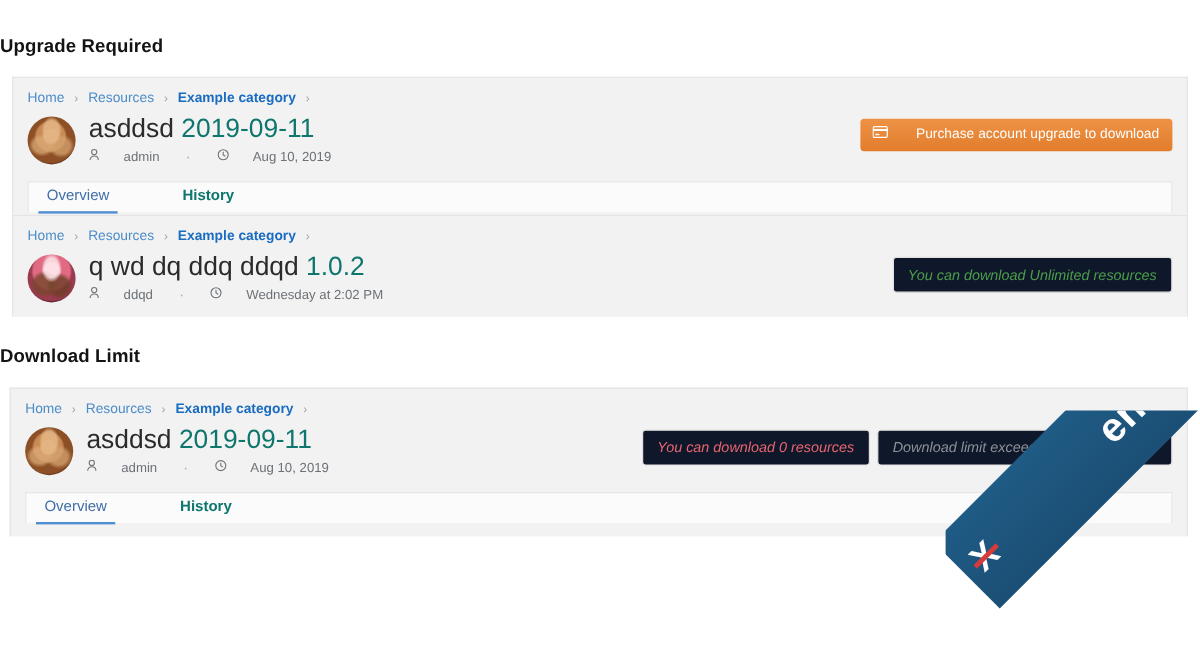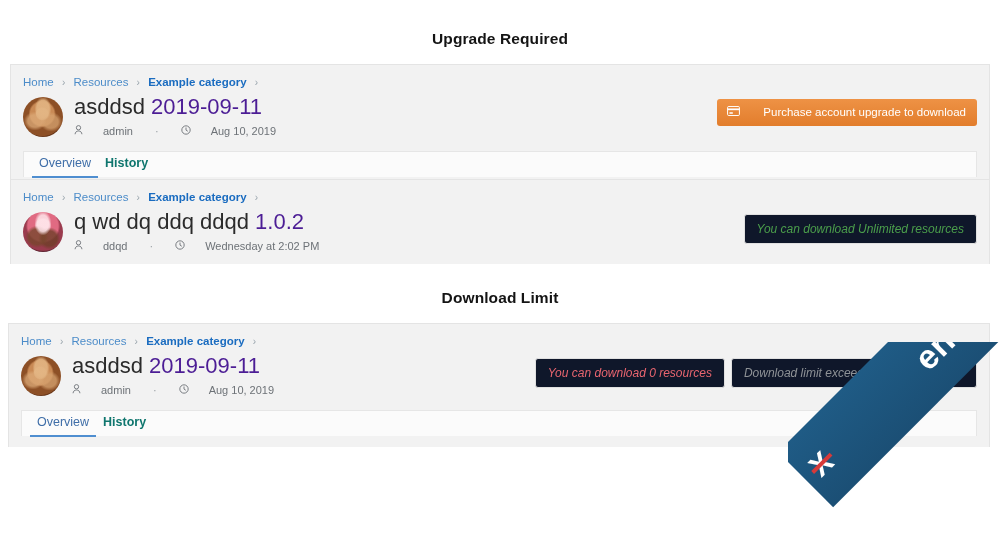--- a/index.html
+++ b/index.html
@@ -6,21 +6,20 @@
   html, body {
     width: 1000px; height: 554px;
     background: #ffffff;
     font-family: "Liberation Sans", sans-serif;
     overflow: hidden;
   }
   .page { position: relative; width: 1000px; height: 554px; background:#fff; }
 
   
   .section-title {
-    text-align: center;
     font-size: 15.5px;
     font-weight: bold;
     color: #141414;
     letter-spacing: .1px;
   }
 
   
   .panel {
     position: relative;
     margin: 0 10px;
@@ -71,21 +70,21 @@
 
   .head-main { flex: 1 1 auto; padding-left: 11px; min-width: 0; }
 
   .res-title {
     font-size: 22px;
     color: #2b2b2b;
     line-height: 28px;
     white-space: nowrap;
     font-weight: 400;
   }
-  .res-title .version { color: #4c1d95; }
+  .res-title .version { color: #0f766e; }
 
   .meta {
     font-size: 11px;
     color: #6d7277;
     line-height: 15px;
     margin-top: 3px;
     display:flex; align-items:center; gap:20px;
     white-space: nowrap;
   }
   .meta .dot { margin: 0 2px; color:#9aa0a5; }
@@ -125,20 +124,21 @@
 
   
   .tabstrip {
     margin-top: 12px;
     background:#fbfbfb;
     border:1px solid #e6e6e6;
     border-bottom:none;
     height: 26px;
     display:flex; align-items:flex-start;
     padding: 0 8px;
+    gap: 47px;
   }
   .tab {
     font-size: 12.5px;
     color:#3f6ea8;
     padding: 4px 7px 5px 7px;
     line-height: 15px;
     border-bottom: 2px solid transparent;
   }
   .tab.active { color:#3f6ea8; border-bottom-color:#4f8ed0; }
   .tab.inactive { color:#0f766e;font-weight:bold; }

